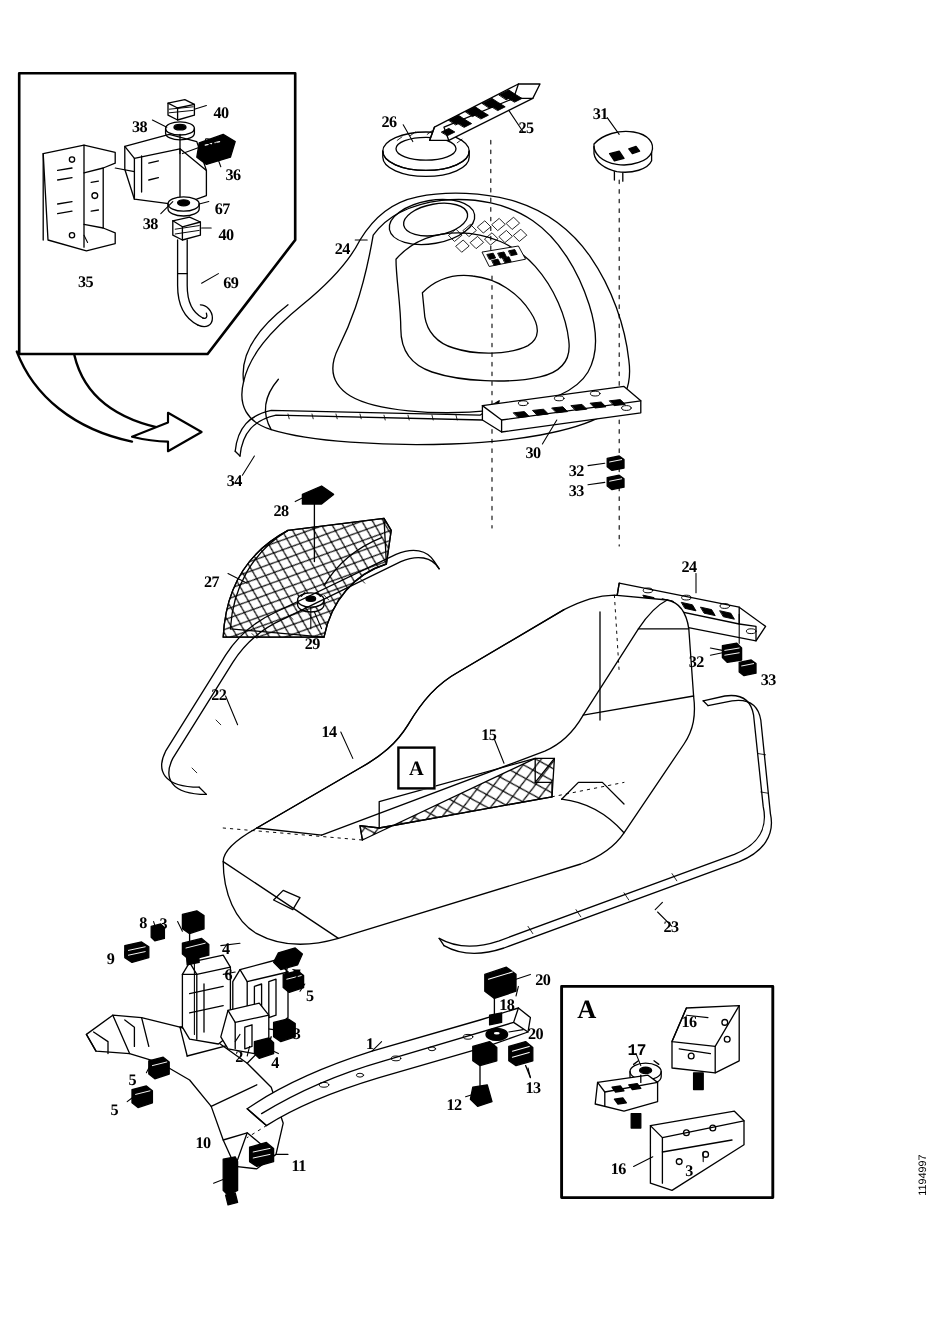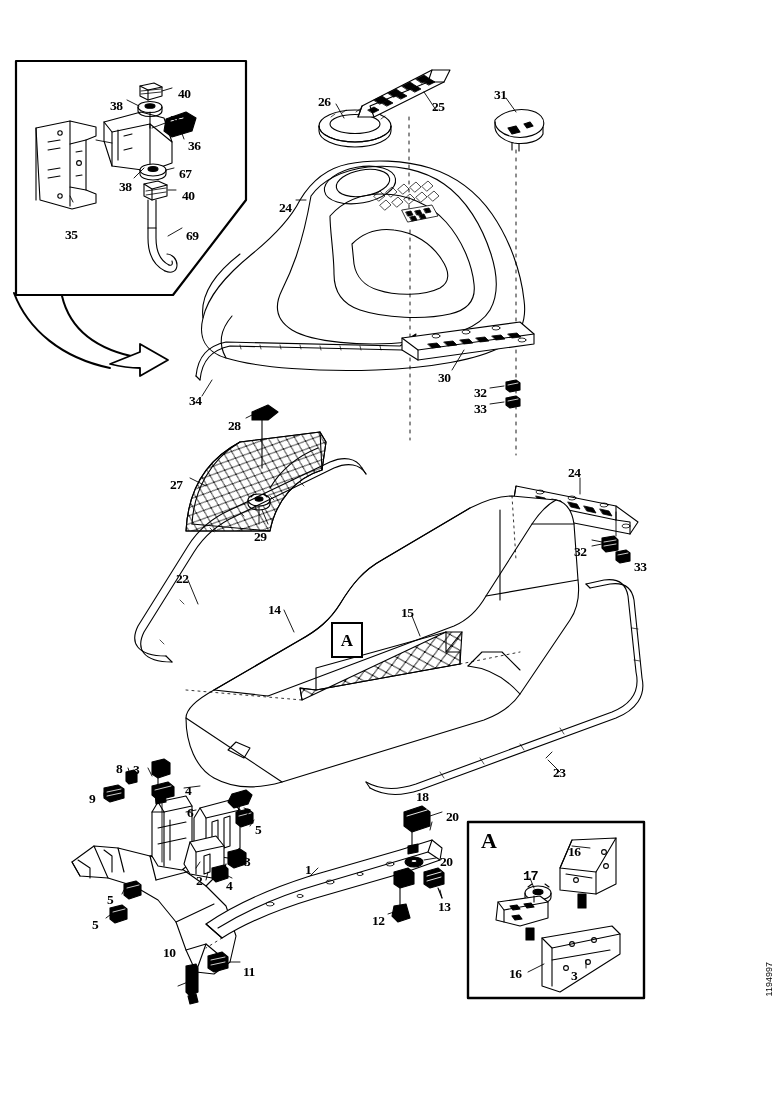--- a/index.html
+++ b/index.html
@@ -693,21 +693,21 @@
   <div class="callout" style="left:89px;   top:792px;">9</div>
   <div class="callout" style="left:163px;  top:936px;margin-top:10px;">10</div>
   <div class="callout" style="left:243px;  top:965px;">11</div>
   <div class="callout" style="left:372px;  top:914px;">12</div>
   <div class="callout" style="left:438px;  top:900px;">13</div>
   <div class="callout" style="left:268px;  top:603px;">14</div>
   <div class="callout" style="left:401px;  top:606px;">15</div>
   <div class="callout" style="left:568px;  top:845px;">16</div>
   <div class="callout" style="left:509px;  top:967px;">16</div>
   <div class="callout" style="left:523px;  top:870px;font-family:Liberation Mono, monospace;">17</div>
-  <div class="callout" style="left:416px;  top:790px;font-family:Liberation Serif, serif;">18</div>
+  <div class="callout" style="left:416px;  top:831px;font-family:Liberation Serif, serif;">18</div>
   <div class="callout" style="left:446px;  top:810px;">20</div>
   <div class="callout" style="left:440px;  top:855px;">20</div>
   <div class="callout" style="left:568px;  top:466px;">24</div>
   <div class="callout" style="left:176px;  top:572px;">22</div>
   <div class="callout" style="left:553px;  top:766px;">23</div>
   <div class="callout" style="left:279px;  top:201px;">24</div>
   <div class="callout" style="left:432px;  top:100px;">25</div>
   <div class="callout" style="left:318px;  top:95px;">26</div>
   <div class="callout" style="left:170px;  top:478px;">27</div>
   <div class="callout" style="left:228px;  top:419px;">28</div>

